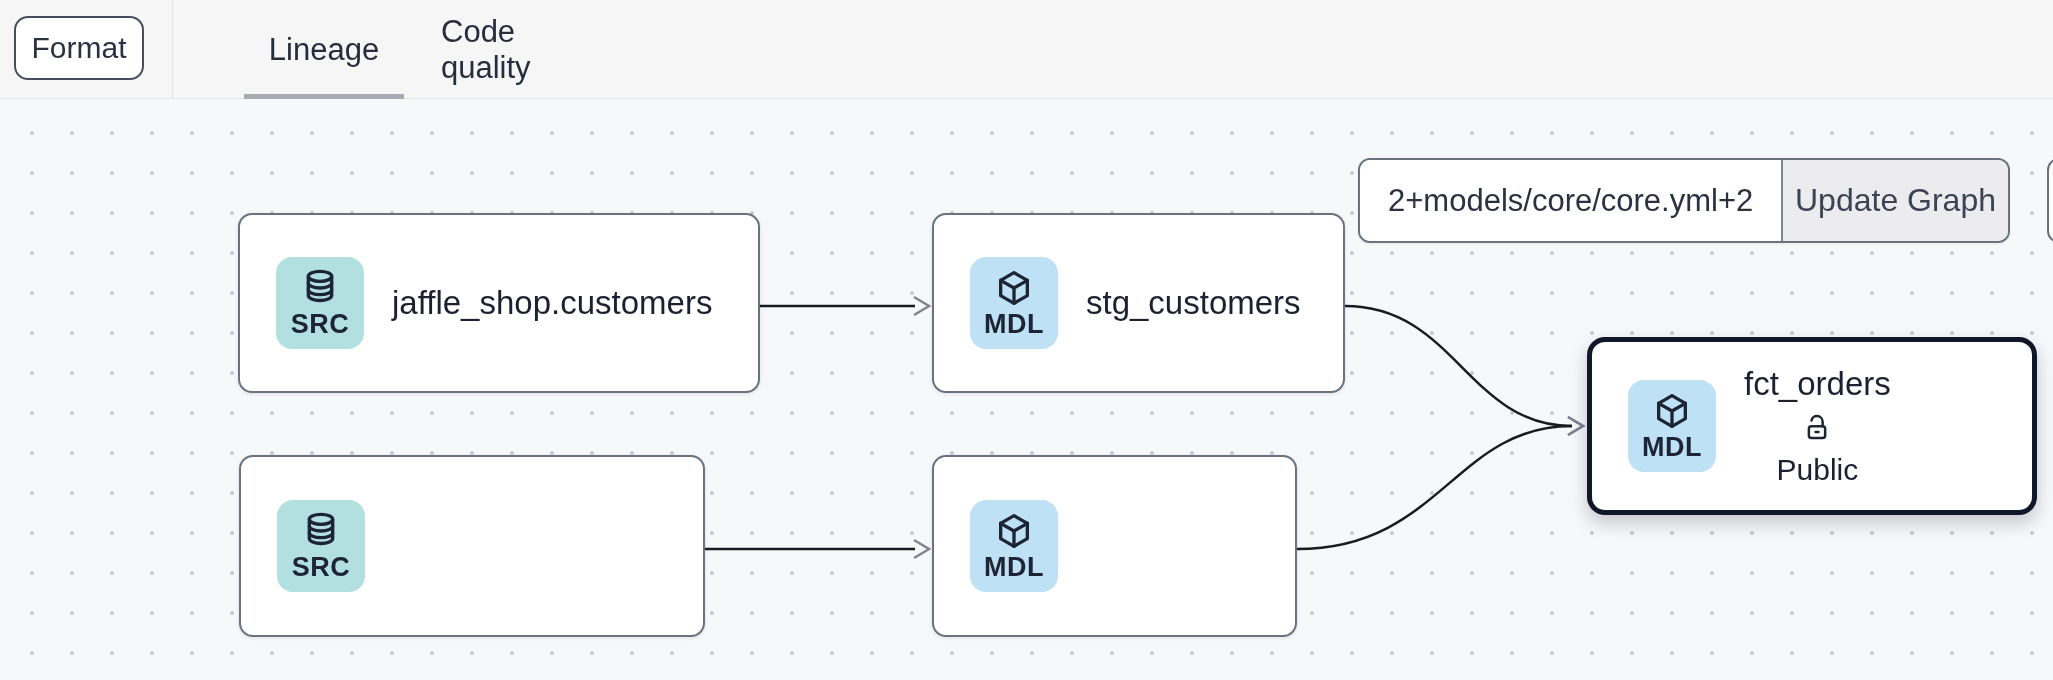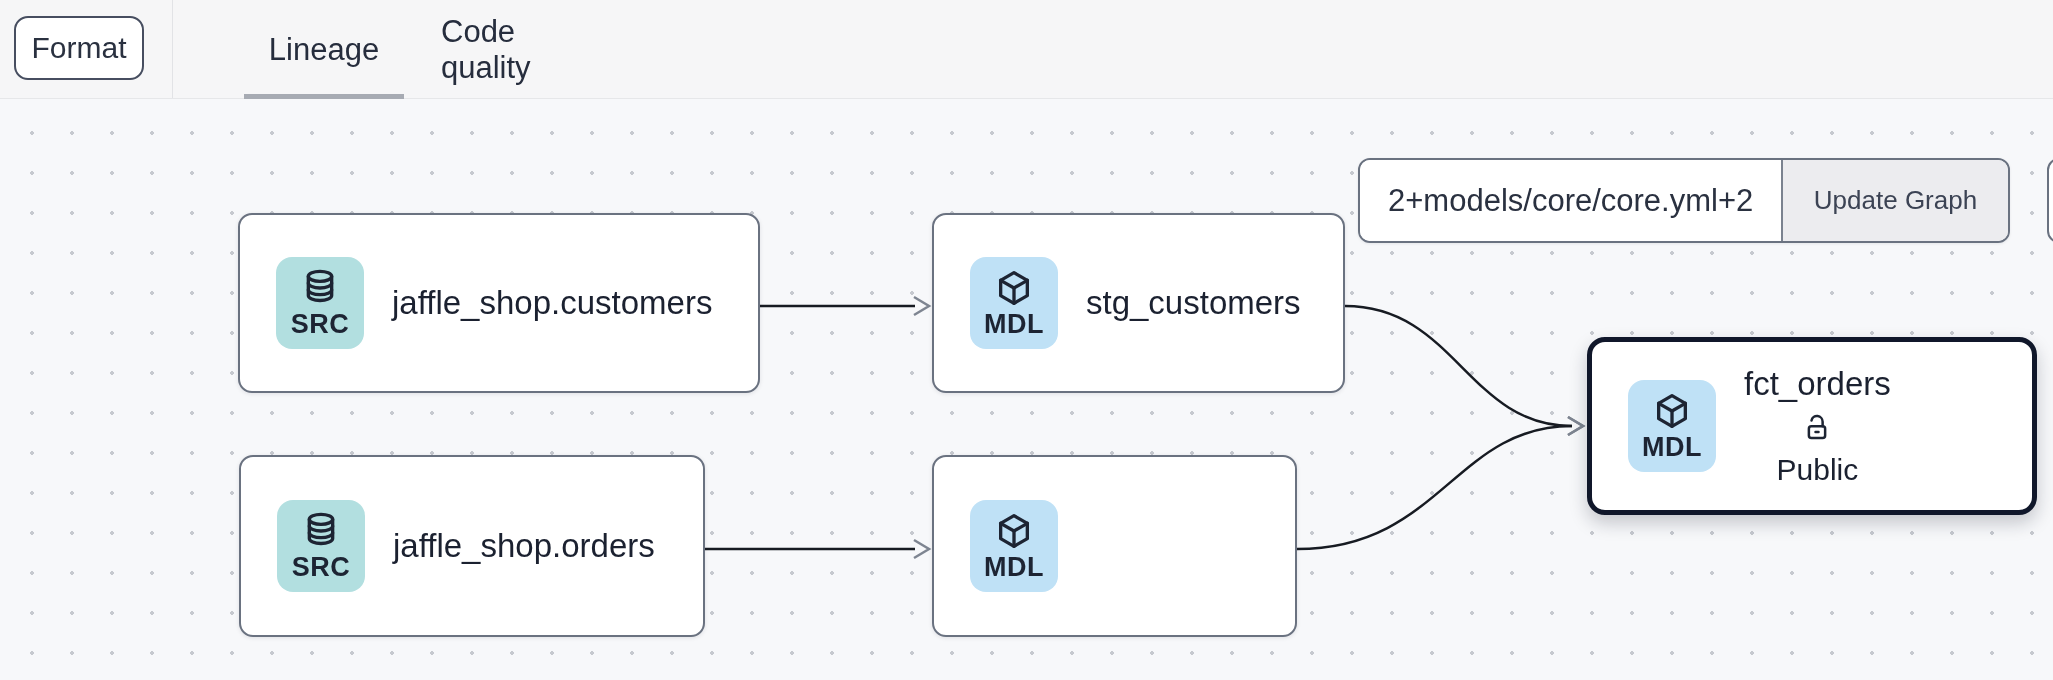--- a/index.html
+++ b/index.html
@@ -50,21 +50,21 @@
     stroke-linecap:round;stroke-linejoin:round;}
   .access-label{font-size:30px;color:var(--ink);}
 
   
   .filter-bar{position:absolute;left:1358px;top:59px;width:652px;height:85px;background:#fff;
     border:2px solid #6a7280;border-radius:12px;display:flex;overflow:hidden;
     box-shadow:0 1px 3px rgba(16,24,40,.08);}
   .selector-input{width:421px;height:100%;border:none;outline:none;background:#fff;
     font-family:inherit;font-size:31px;color:#2a3140;padding:0 20px 0 28px;}
   .update-btn{flex:1;border:none;border-left:2px solid #7b828f;background:#ececef;
-    font-family:inherit;font-size:26px;color:#3c4354;cursor:pointer;}
+    font-family:inherit;font-size:32px;color:#3c4354;cursor:pointer;}
   .partial-btn{position:absolute;left:2047px;top:59px;width:46px;height:85px;background:#fff;
     border:2px solid #6a7280;border-radius:12px;}
 </style>
 </head>
 <body>
 
 <header class="topbar">
   <button class="format-btn">Format</button>
   <div class="topbar-divider"></div>
   <nav class="tabs">
@@ -101,23 +101,20 @@
       </div>
       <div class="node" style="left: 239px; top: 356px; width: 466px; height: 182px;">
         <div class="badge src">
           <svg viewBox="0 0 24 24">
             <ellipse cx="12" cy="5" rx="7" ry="3"></ellipse>
             <path d="M5 5v11.5c0 1.66 3.13 3 7 3s7-1.34 7-3V5"></path>
             <path d="M5 9c0 1.66 3.13 3 7 3s7-1.34 7-3"></path>
             <path d="M5 13c0 1.66 3.13 3 7 3s7-1.34 7-3"></path>
           </svg>
           <span class="badge-label">SRC</span>
-        </div>
-        <div class="node-body">
-          <span class="node-title">jaffle_shop.orders</span>
         </div>
       </div>
       <div class="node" style="left: 932px; top: 114px; width: 413px; height: 180px;">
         <div class="badge mdl">
           <svg viewBox="0 0 24 24">
             <path d="M12 2.8 20 7.4v9.2l-8 4.6-8-4.6V7.4z"></path>
             <path d="M4 7.4 12 12l8-4.6"></path>
             <path d="M12 12v9.2"></path>
           </svg>
           <span class="badge-label">MDL</span>

